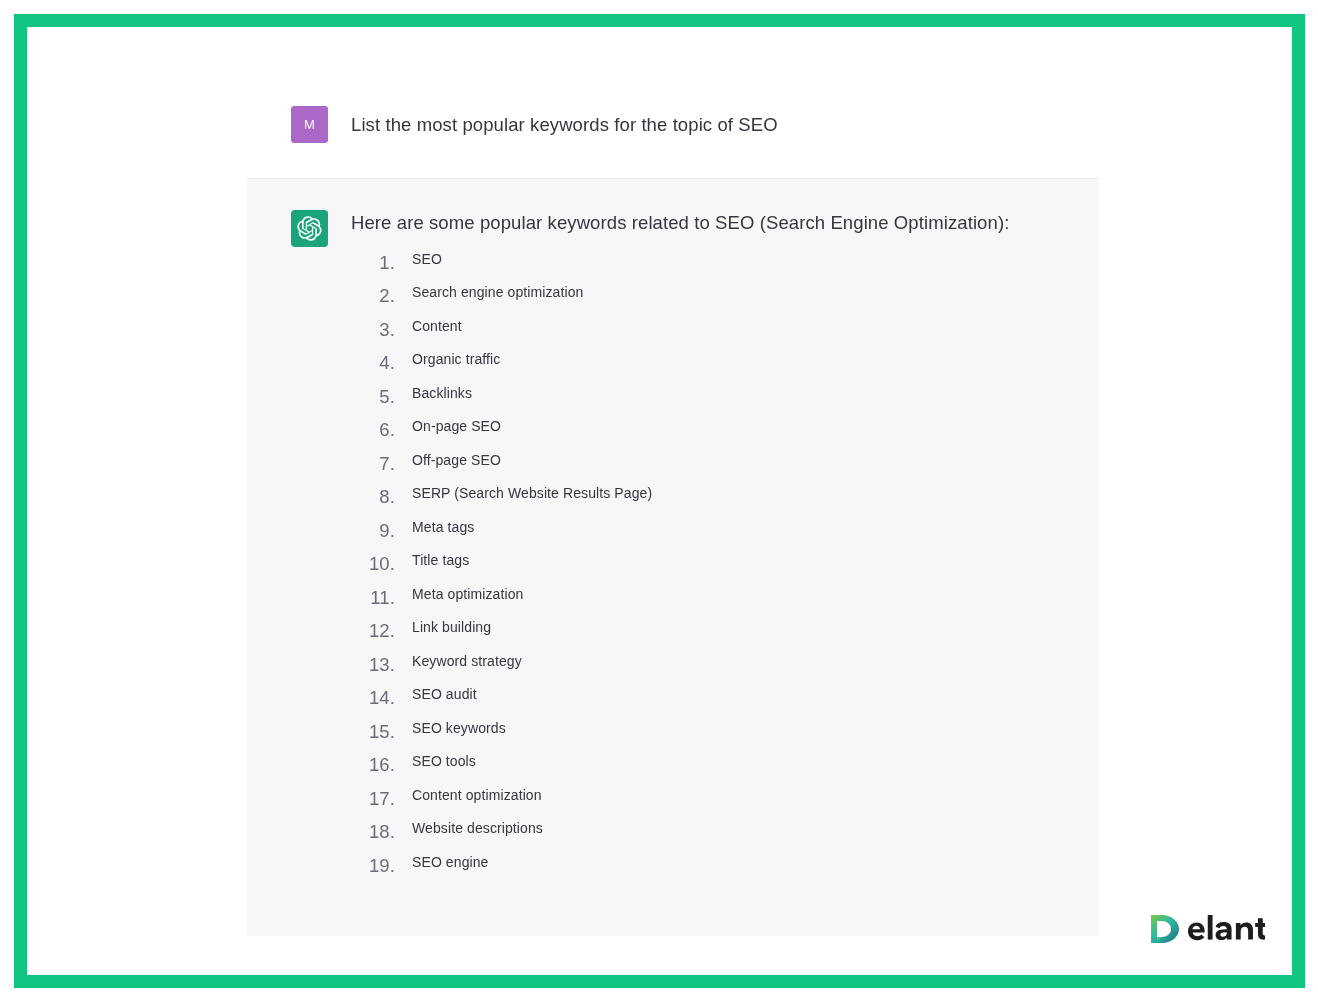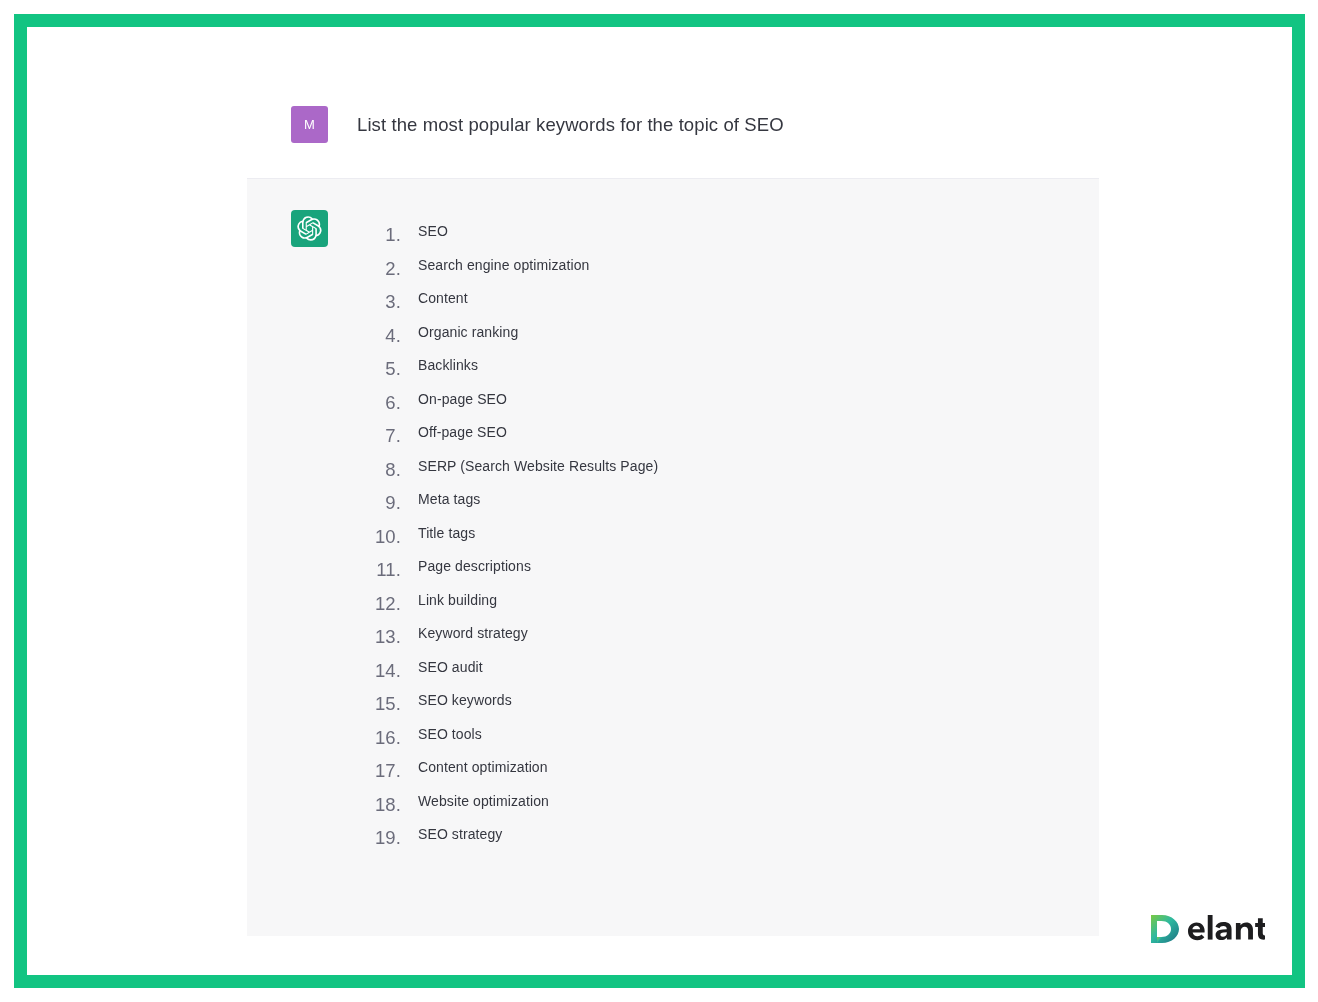--- a/index.html
+++ b/index.html
@@ -93,21 +93,21 @@
   .avatar-assistant {
     background: #19a47c;
     border-radius: 4px;
   }
   .avatar-assistant svg {
     display: block;
   }
 
   
   .msg-body {
-    margin-left: 29px;
+    margin-left: 23px;
     color: #353740;
     font-size: 18.5px;
     line-height: 1.55;
     letter-spacing: 0.1px;
   }
   .msg-body.user-text {
     padding-top: 6px;
   }
   .intro-line {
     margin: 0 0 8px 0;
@@ -173,41 +173,42 @@
       </div>
 
       <div class="chat-row row-assistant">
         <div class="avatar avatar-assistant">
           <svg width="25" height="25" viewBox="0 0 41 41" aria-hidden="true">
             <path fill="#ffffff" d="M37.532 16.87a9.963 9.963 0 0 0-.856-8.184 10.078 10.078 0 0 0-10.855-4.835A9.964 9.964 0 0 0 18.306.5a10.079 10.079 0 0 0-9.614 6.977 9.967 9.967 0 0 0-6.664 4.834 10.08 10.08 0 0 0 1.24 11.817 9.965 9.965 0 0 0 .856 8.185 10.079 10.079 0 0 0 10.855 4.835 9.965 9.965 0 0 0 7.516 3.35 10.078 10.078 0 0 0 9.617-6.981 9.967 9.967 0 0 0 6.663-4.834 10.079 10.079 0 0 0-1.243-11.813zM22.498 37.886a7.474 7.474 0 0 1-4.799-1.735c.061-.033.168-.091.237-.134l7.964-4.6a1.294 1.294 0 0 0 .655-1.134V19.054l3.366 1.944a.12.12 0 0 1 .066.092v9.299a7.505 7.505 0 0 1-7.49 7.496zM6.392 31.006a7.471 7.471 0 0 1-.894-5.023c.06.036.162.099.237.141l7.964 4.6a1.297 1.297 0 0 0 1.308 0l9.724-5.614v3.888a.12.12 0 0 1-.048.103l-8.051 4.649a7.504 7.504 0 0 1-10.24-2.744zM4.297 13.62A7.469 7.469 0 0 1 8.2 10.333c0 .068-.004.19-.004.274v9.201a1.294 1.294 0 0 0 .654 1.132l9.723 5.614-3.366 1.944a.12.12 0 0 1-.114.01L7.04 23.856a7.504 7.504 0 0 1-2.743-10.237zm27.658 6.437l-9.724-5.615 3.367-1.943a.121.121 0 0 1 .113-.01l8.052 4.648a7.498 7.498 0 0 1-1.158 13.528v-9.476a1.293 1.293 0 0 0-.65-1.132zm3.35-5.043c-.059-.037-.162-.099-.236-.141l-7.965-4.6a1.298 1.298 0 0 0-1.308 0l-9.723 5.614v-3.888a.12.12 0 0 1 .048-.103l8.05-4.645a7.497 7.497 0 0 1 11.135 7.763zm-21.063 6.929l-3.367-1.944a.12.12 0 0 1-.065-.092v-9.299a7.497 7.497 0 0 1 12.293-5.756 6.94 6.94 0 0 0-.236.134l-7.965 4.6a1.294 1.294 0 0 0-.654 1.132l-.006 11.225zm1.829-3.943l4.33-2.501 4.332 2.5v5l-4.331 2.5-4.331-2.5v-4.999z"></path>
           </svg>
         </div>
 
         <div class="msg-body">
+          <p class="intro-line">Here are some popular keywords related to SEO (Search Engine Optimization):</p>
 
           <ol class="keyword-list">
             <li>SEO</li>
             <li>Search engine optimization</li>
             <li>Content</li>
-            <li>Organic ranking</li>
+            <li>Organic traffic</li>
             <li>Backlinks</li>
             <li>On-page SEO</li>
             <li>Off-page SEO</li>
             <li>SERP (Search Website Results Page)</li>
             <li>Meta tags</li>
             <li>Title tags</li>
-            <li>Page descriptions</li>
+            <li>Meta optimization</li>
             <li>Link building</li>
             <li>Keyword strategy</li>
             <li>SEO audit</li>
             <li>SEO keywords</li>
             <li>SEO tools</li>
             <li>Content optimization</li>
-            <li>Website optimization</li>
-            <li>SEO strategy</li>
+            <li>Website descriptions</li>
+            <li>SEO engine</li>
 
           </ol>
         </div>
       </div>
 
       <div class="brand-logo">
         <svg width="116" height="34" viewBox="0 0 232 68" aria-hidden="true">
           <defs>
             <linearGradient id="dgrad" x1="0" y1="0" x2="1" y2="1">
               <stop offset="0%" stop-color="#7ac943"></stop>

